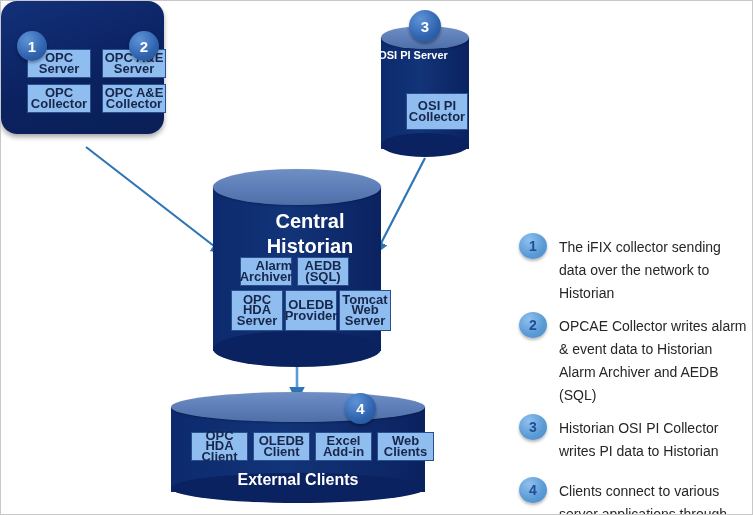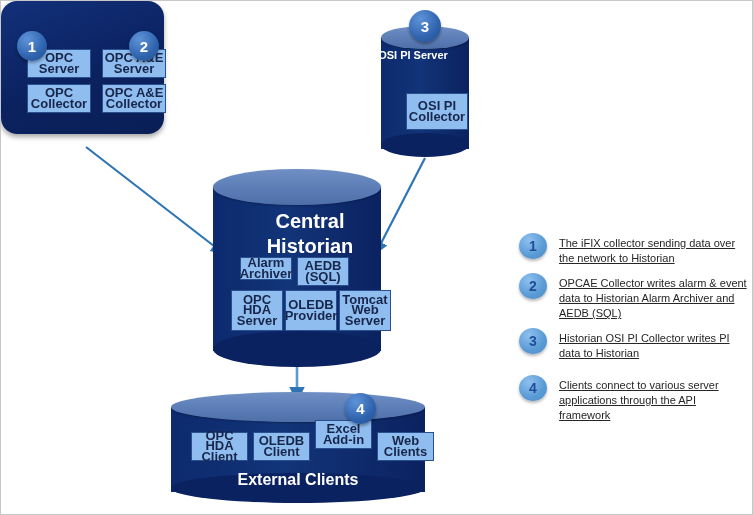--- a/index.html
+++ b/index.html
@@ -106,25 +106,24 @@
     display: flex;
     align-items: center;
     justify-content: center;
     font-size: 14px;
     font-weight: bold;
     color: #1f4e96;
     background: radial-gradient(circle at 36% 28%, #8fc0ef 0%, #5b9bd5 58%, #4a8ac8 100%);
     box-shadow: 0 2px 3px rgba(0,0,0,0.28);
   }
   .legend-text {
-    font-size: 11px;
-    line-height: 15px;
+    font-size: 14px;
+    line-height: 23px;
     color: #262626;
     padding-top: 3px;
-    text-decoration: underline;
   }
   svg.arrows { position: absolute; left: 0; top: 0; width: 753px; height: 515px; pointer-events: none; }
 </style>
 </head>
 <body>
 
 <div id="page">
 
   <svg class="arrows" viewBox="0 0 753 515">
     <defs>
@@ -172,21 +171,21 @@
     <span>3</span>
   </div>
 
   <div>
     <div class="cyl-body" style="left:212px; top:186px; width:168px; height:164px;"></div>
     <div class="cyl-bottom" style="left:212px; top:330px; width:168px; height:36px;"></div>
     <div class="cyl-top" style="left:212px; top:168px; width:168px; height:36px;"></div>
 
     <div class="node-title" style="left:225px; top:208px; width:168px; font-size:20px; line-height:25px; white-space:pre;">Central<br>Historian</div>
 
-    <div class="inner-box" style="left:227px; top:256px; width:52px; height:23px;">
+    <div class="inner-box" style="left:227px; top:256px; width:52px; height:29px;text-align:right;">
       <span>Alarm<br>Archiver</span>
     </div>
     <div class="inner-box" style="left:284px; top:256px; width:52px; height:29px;">
       <span>AEDB<br>(SQL)</span>
     </div>
 
     <div class="inner-box" style="left:218px; top:289px; width:52px; height:41px;">
       <span>OPC<br>HDA<br>Server</span>
     </div>
     <div class="inner-box" style="left:272px; top:289px; width:52px; height:41px;">
@@ -201,21 +200,21 @@
     <div class="cyl-body" style="left:170px; top:406px; width:254px; height:85px;"></div>
     <div class="cyl-bottom" style="left:170px; top:472px; width:254px; height:30px;"></div>
     <div class="cyl-top" style="left:170px; top:391px; width:254px; height:30px;"></div>
 
     <div class="inner-box" style="left:178px; top:431px; width:57px; height:29px;">
       <span>OPC HDA<br>Client</span>
     </div>
     <div class="inner-box" style="left:240px; top:431px; width:57px; height:29px;">
       <span>OLEDB<br>Client</span>
     </div>
-    <div class="inner-box" style="left:302px; top:419px; width:57px; height:29px;">
+    <div class="inner-box" style="left:302px; top:431px; width:57px; height:29px;">
       <span>Excel<br>Add-in</span>
     </div>
     <div class="inner-box" style="left:364px; top:431px; width:57px; height:29px;">
       <span>Web<br>Clients</span>
     </div>
 
     <div class="node-title" style="left:170px; top:470px; width:254px; font-size:16px;">External Clients</div>
   </div>
   <div class="badge" style="left:344px; top:392px; width:31px; height:31px;">
     <span>4</span>

